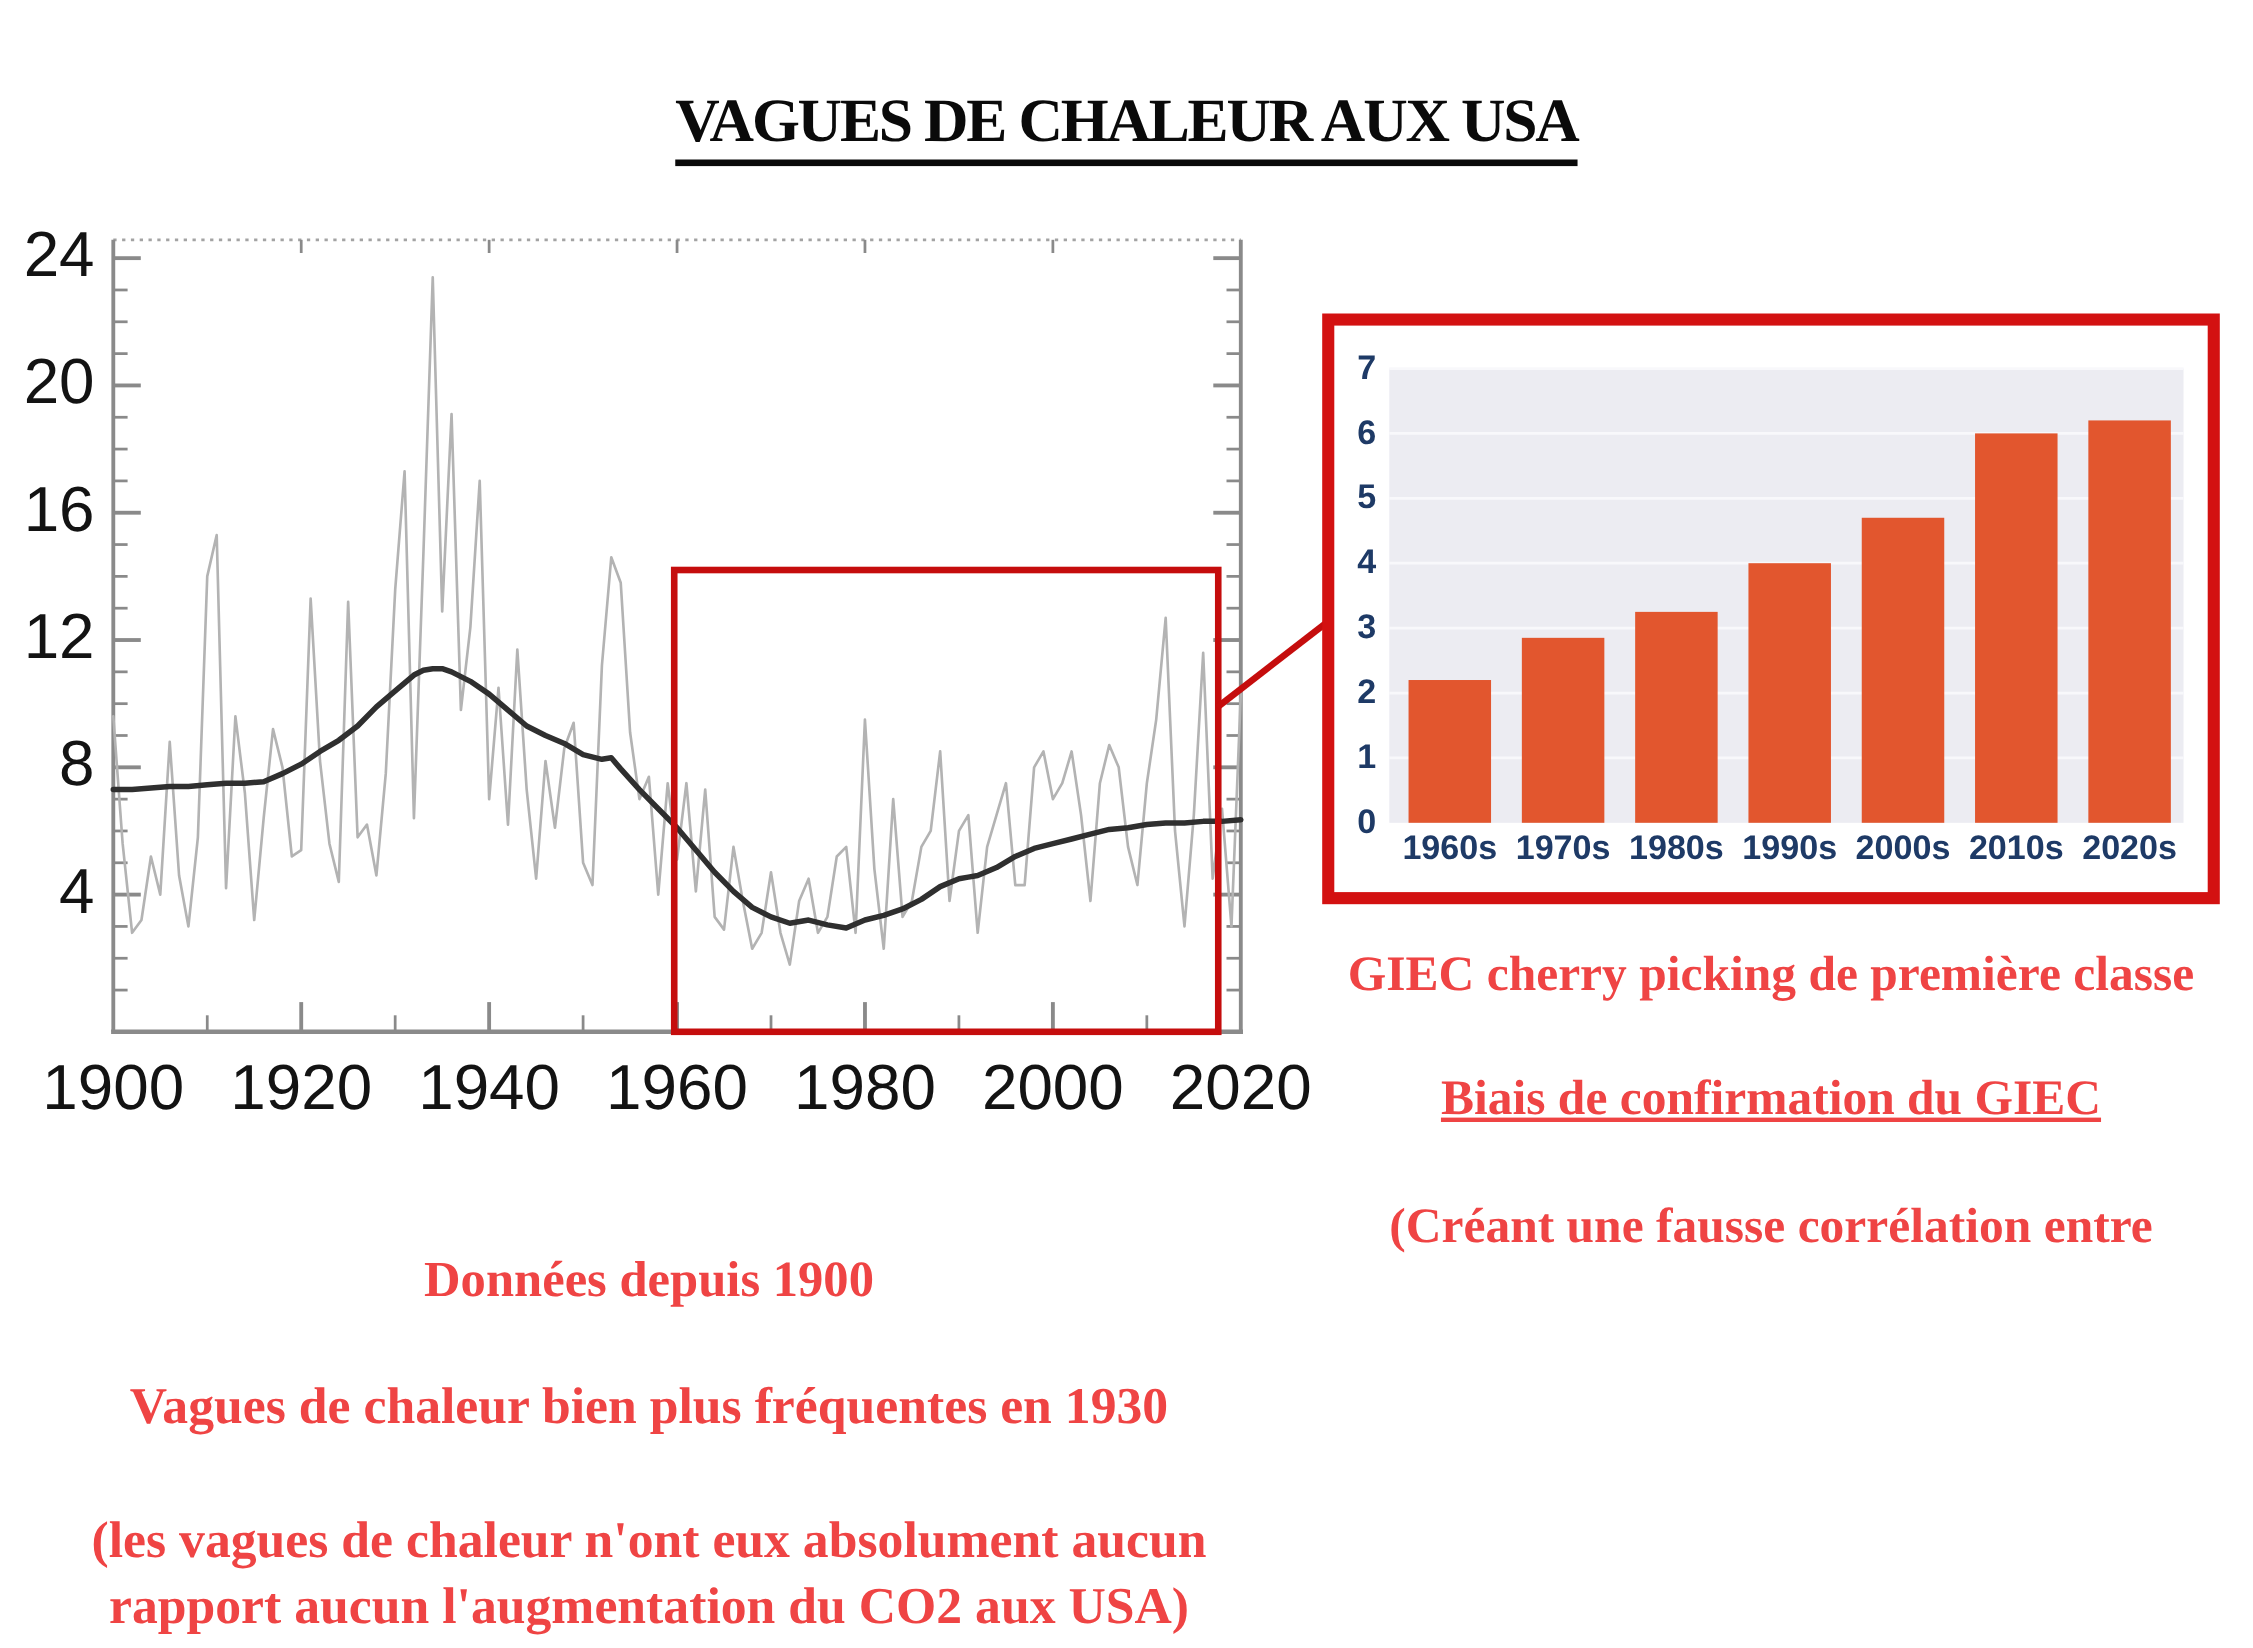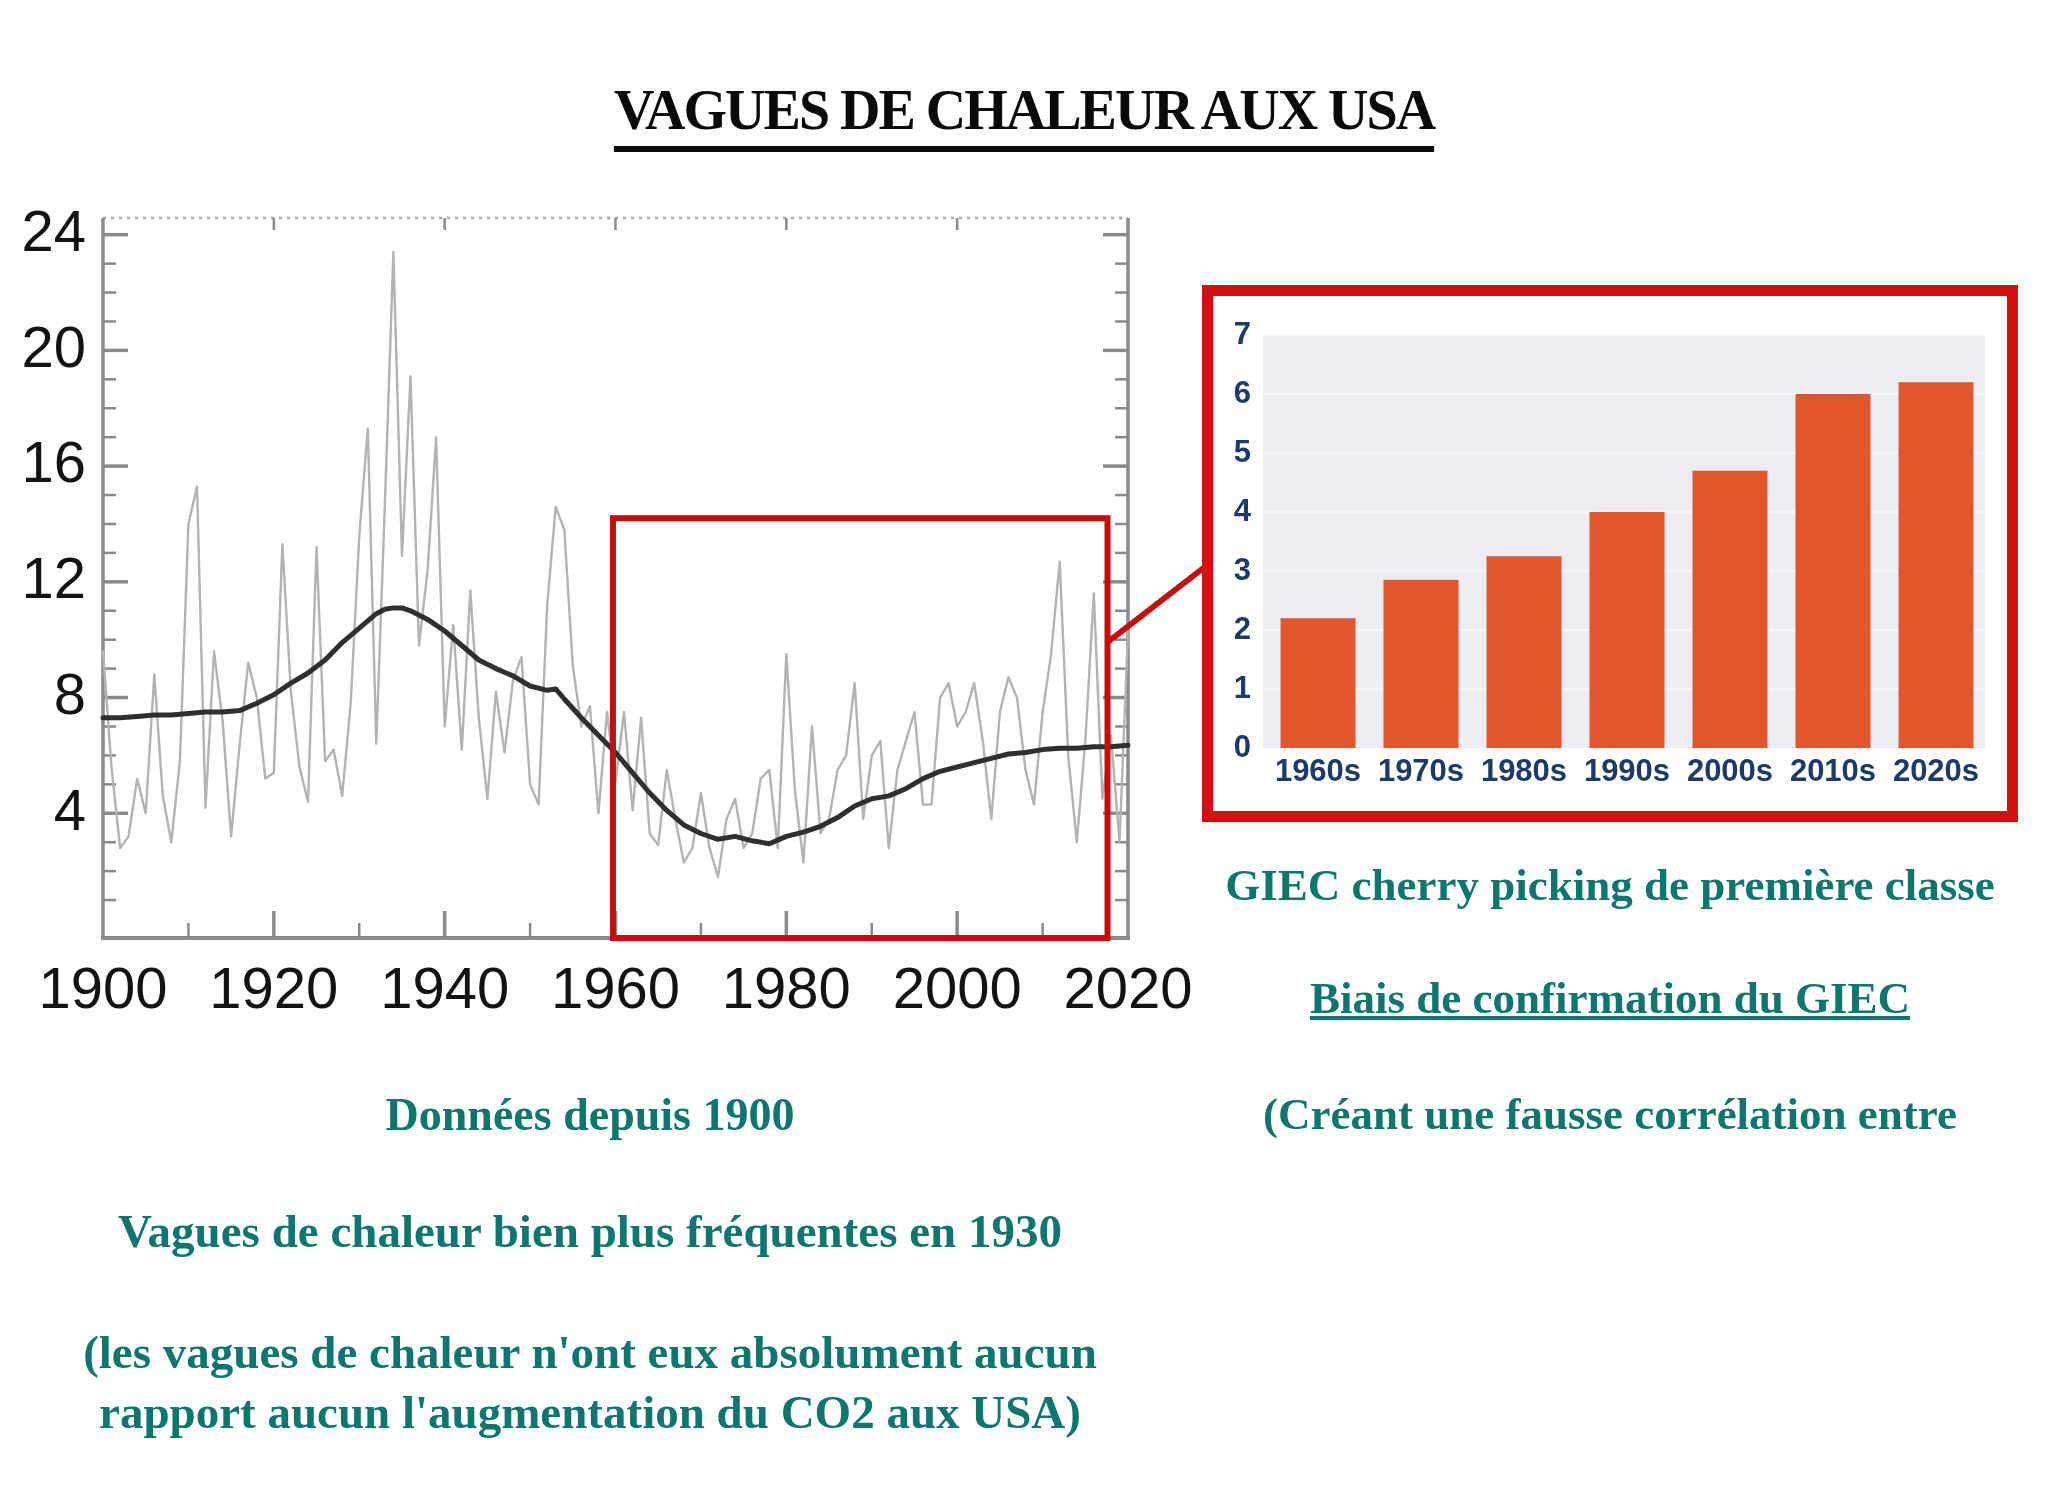--- a/index.html
+++ b/index.html
@@ -8,22 +8,22 @@
     font-family:"Liberation Serif", serif;overflow:hidden;
   }
   #canvas{position:absolute;inset:0;}
   #page-title{
     position:absolute;left:0;top:40px;width:2048px;text-align:center;
     font-size:56px;font-weight:bold;color:#0a0a0a;letter-spacing:-2px;
     text-decoration:underline;text-decoration-thickness:6px;text-underline-offset:17px;
     font-family:"Liberation Serif", serif;
   }
   #charts-svg{position:absolute;left:0;top:0;}
-  .cap{position:absolute;font-weight:bold;color:#0f766e;text-align:center;}
-  .cap-left{left:15px;width:1150px;}
+  .cap{position:absolute;font-weight:bold;color:#ef4444;text-align:center;}
+  .cap-left{left:15px;width:1150px;margin-top:48px;}
   .cap-right{left:1192px;width:836px;}
   .c1{top:1088px;font-size:46px;}
   .c2{top:1204px;font-size:47px;}
   .c3{top:1322px;font-size:47px;line-height:60px;}
   .r1{top:859px;font-size:45px;}
   .r2{top:972px;font-size:45px;text-decoration:underline;}
   .r3{top:1086px;font-size:45px;line-height:57px;}
 </style>
 </head>
 <body>

